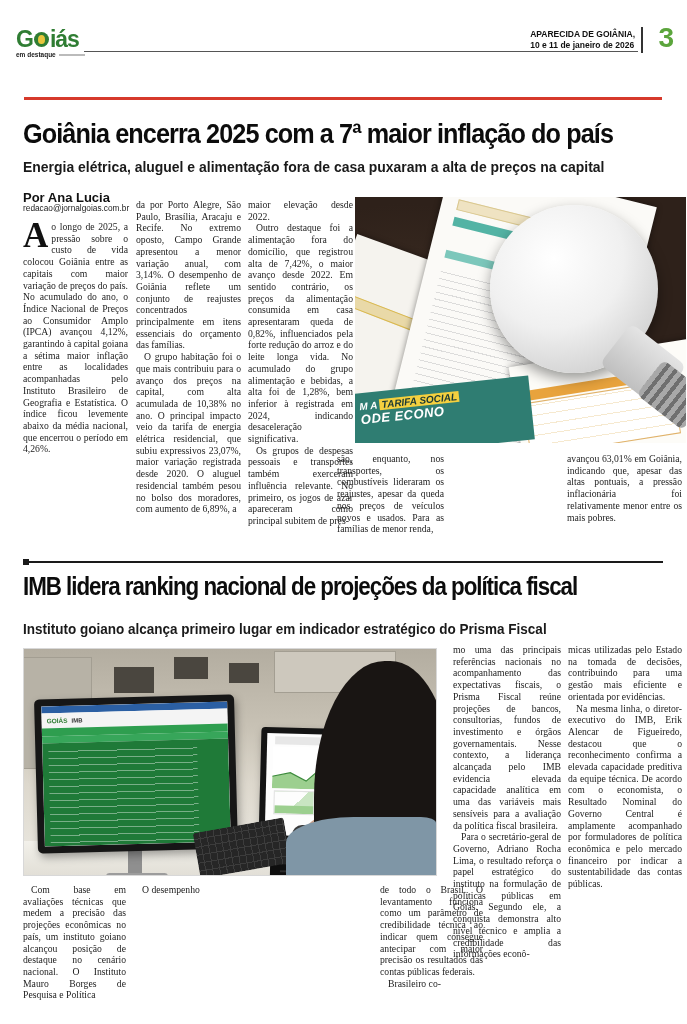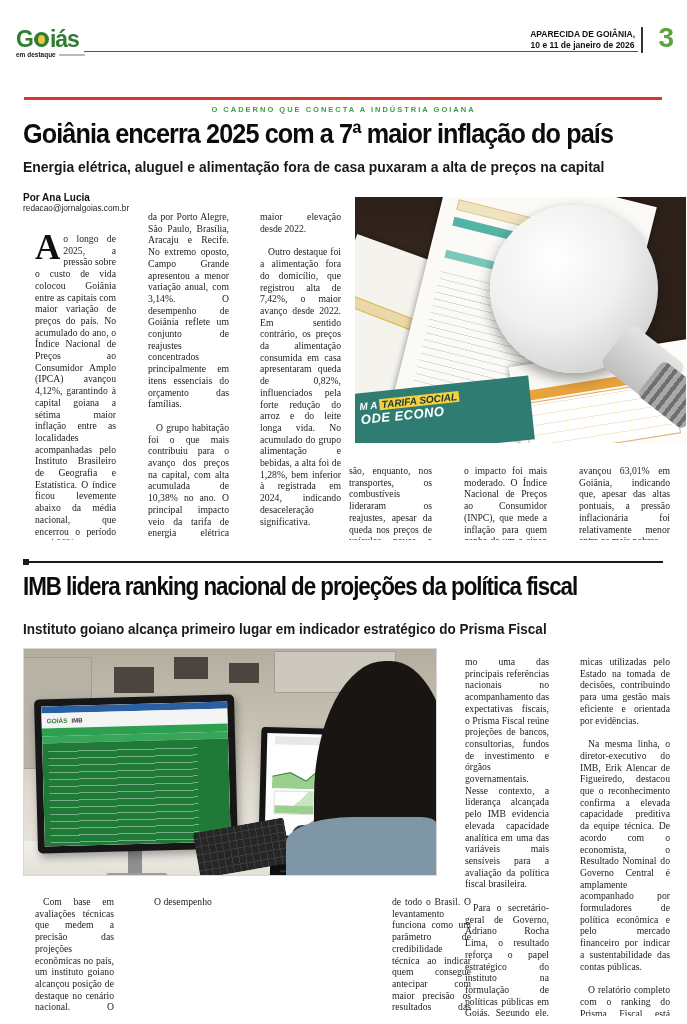--- a/index.html
+++ b/index.html
@@ -11,21 +11,21 @@
   .logo{left:16px;top:28px;}
   .logo-main{display:flex;align-items:center;font-weight:bold;font-size:23px;
              letter-spacing:-1px;color:#2f7d33;line-height:22px;}
   .emblem{width:15px;height:15px;border-radius:50%;background:#2f7d33;display:inline-block;
           margin:0 1px;position:relative;}
   .emblem i{position:absolute;left:4px;top:3px;width:7px;height:9px;background:#e8c63d;
             border-radius:50% 50% 45% 45%;}
   .logo-sub{font-size:6.5px;font-weight:bold;color:#222;display:flex;align-items:center;gap:3px;margin-top:1px;}
   .logo-sub .mini-line{width:26px;height:2px;background:#bbb;}
   .rule-top{left:84px;top:51px;width:554px;height:1px;background:#555;}
-  .edition{right:52px;top:29px;text-align:center;font-size:8.5px;font-weight:bold;line-height:10.5px;color:#111;margin-left:24px;}
+  .edition{right:52px;top:29px;text-align:left;font-size:8.5px;font-weight:bold;line-height:10.5px;color:#111;margin-left:24px;}
   .edition-bar{right:44px;top:27px;width:2px;height:26px;background:#333;}
   .page-num{right:13px;top:22px;font-size:28px;font-weight:bold;color:#5ba53c;}
 
   
   .section-row{left:0;top:56px;width:687px;display:flex;justify-content:center;align-items:flex-end;gap:9px;}
   .section-title{font-size:42px;font-weight:bold;letter-spacing:-1px;line-height:40px;
                  background:linear-gradient(180deg,#7cc142 0%,#2f8f3b 55%,#1e6e2e 100%);
                  -webkit-background-clip:text;background-clip:text;color:transparent;
                  transform:scaleX(.92);transform-origin:50% 100%;}
   .section-badge{background:#1563a8;color:#fff;font-size:31px;font-weight:bold;
@@ -35,31 +35,31 @@
                    letter-spacing:2px;color:#3f9d44;}
 
   
   .h1{left:23px;font-weight:bold;white-space:nowrap;color:#0c0c0c;transform-origin:0 50%;}
   .h1a{top:118px;font-size:28px;letter-spacing:-1px;transform:scaleX(.9);}
   .h1b{top:571px;font-size:26px;letter-spacing:-1.2px;transform:scaleX(.86);}
   .sub{left:23px;font-weight:bold;white-space:nowrap;color:#1a1a1a;transform-origin:0 50%;transform:scaleX(.9);}
   .suba{top:158px;font-size:15.5px;}
   .subb{top:620px;font-size:15px;}
   .byline{left:23px;top:192px;line-height:11px;}
-  .byline .author{font-size:10px;font-weight:bold;}
+  .byline .author{font-size:13px;font-weight:bold;}
   .byline .email{font-size:8.3px;color:#222;text-align:center;}
 
   
   .div2sq{left:23px;top:559px;width:6px;height:6px;background:#1a1a1a;}
   .div2{left:29px;top:561px;width:634px;height:2px;background:#1a1a1a;}
 
   
   .col{position:absolute;font-family:"Liberation Serif",serif;font-size:9.7px;line-height:11.7px;
        text-align:justify;color:#1c1c1c;overflow:hidden;hyphens:auto;}
-  .col p{margin:12px;}
+  .col p{margin:0;}
   .col p.ind{text-indent:8px;}
   .dropcap{float:left;font-weight:bold;font-size:35px;line-height:27px;padding:1px 3px 0 0;color:#111;}
 
   
   .photo1{left:355px;top:197px;width:331px;height:246px;background:
           radial-gradient(circle at 15% 90%,#4a382b,#2e211a 60%);overflow:hidden;}
   .bill{position:absolute;background:#f5f3ee;box-shadow:0 0 6px rgba(0,0,0,.45);}
   .bill-a{left:-45px;top:55px;width:150px;height:250px;transform:rotate(20deg);}
   .bill-a .tag{position:absolute;left:18px;top:60px;width:70px;height:10px;background:#e9d9a8;
                border:1px solid #d9b84f;transform:rotate(1deg);}
@@ -154,21 +154,20 @@
   </div>
   <div class="abs rule-top"></div>
   <div class="abs edition">
     <div>APARECIDA DE GOIÂNIA,</div>
     <div>10 e 11 de janeiro de 2026</div>
   </div>
   <div class="abs edition-bar"></div>
   <div class="abs page-num">3</div>
 
   <div class="abs rule-red"></div>
-  <div class="abs section-tagline">O CADERNO QUE CONECTA A INDÚSTRIA GOIANA</div>
 
   <div class="abs h1 h1a">Goiânia encerra 2025 com a 7ª maior inflação do país</div>
   <div class="abs sub suba">Energia elétrica, aluguel e alimentação fora de casa puxaram a alta de preços na capital</div>
 
   <div class="abs byline">
     <div class="author">Por Ana Lucia</div>
     <div class="email">redacao@jornalgoias.com.br</div>
   </div>
 
   <div class="col" style="left:23px;top:221px;width:105px;height:319px;">
@@ -178,23 +177,20 @@
     <p>da por Porto Alegre, São Paulo, Brasília, Aracaju e Recife. No extremo oposto, Campo Grande apresentou a menor variação anual, com 3,14%. O desempenho de Goiânia reflete um conjunto de reajustes concentrados principalmente em itens essenciais do orçamento das famílias.</p>
     <p class="ind">O grupo habitação foi o que mais contribuiu para o avanço dos preços na capital, com alta acumulada de 10,38% no ano. O principal impacto veio da tarifa de energia elétrica residencial, que subiu expressivos 23,07%, maior variação registrada desde 2020. O aluguel residencial também pesou no bolso dos moradores, com aumento de 6,89%, a</p>
   </div>
   <div class="col" style="left:248px;top:199px;width:105px;height:341px;">
     <p>maior elevação desde 2022.</p>
     <p class="ind">Outro destaque foi a alimentação fora do domicílio, que registrou alta de 7,42%, o maior avanço desde 2022. Em sentido contrário, os preços da alimentação consumida em casa apresentaram queda de 0,82%, influenciados pela forte redução do arroz e do leite longa vida. No acumulado do grupo alimentação e bebidas, a alta foi de 1,28%, bem inferior à registrada em 2024, indicando desaceleração significativa.</p>
     <p class="ind">Os grupos de despesas pessoais e transportes também exerceram influência relevante. No primeiro, os jogos de azar apareceram como principal subitem de pres-</p>
   </div>
   <div class="col" style="left:337px;top:453px;width:107px;height:87px;">
     <p>são, enquanto, nos transportes, os combustíveis lideraram os reajustes, apesar da queda nos preços de veículos novos e usados. Para as famílias de menor renda,</p>
-  </div>
-  <div class="col" style="left:452px;top:453px;width:107px;height:87px;">
-    <p>o impacto foi mais moderado. O Índice Nacional de Preços ao Consumidor (INPC), que mede a inflação para quem ganha de um a cinco salários mínimos,</p>
   </div>
   <div class="col" style="left:567px;top:453px;width:115px;height:87px;">
     <p>avançou 63,01% em Goiânia, indicando que, apesar das altas pontuais, a pressão inflacionária foi relativamente menor entre os mais pobres.</p>
   </div>
 
   <div class="abs photo1">
     <div class="bill bill-a">
         <div class="tag"></div>
       </div>
     <div class="bill bill-b">
@@ -286,16 +282,15 @@
     <p>de todo o Brasil. O levantamento funciona como um parâmetro de credibilidade técnica ao indicar quem consegue antecipar com maior precisão os resultados das contas públicas federais.</p>
     <p class="ind">Brasileiro co-</p>
   </div>
   <div class="col" style="left:453px;top:644px;width:108px;height:372px;">
     <p>mo uma das principais referências nacionais no acompanhamento das expectativas fiscais, o Prisma Fiscal reúne projeções de bancos, consultorias, fundos de investimento e órgãos governamentais. Nesse contexto, a liderança alcançada pelo IMB evidencia elevada capacidade analítica em uma das variáveis mais sensíveis para a avaliação da política fiscal brasileira.</p>
     <p class="ind">Para o secretário-geral de Governo, Adriano Rocha Lima, o resultado reforça o papel estratégico do instituto na formulação de políticas públicas em Goiás. Segundo ele, a conquista demonstra alto nível técnico e amplia a credibilidade das informações econô-</p>
   </div>
   <div class="col" style="left:568px;top:644px;width:114px;height:372px;font-family:Liberation Serif, serif;">
     <p>micas utilizadas pelo Estado na tomada de decisões, contribuindo para uma gestão mais eficiente e orientada por evidências.</p>
     <p class="ind">Na mesma linha, o diretor-executivo do IMB, Erik Alencar de Figueiredo, destacou que o reconhecimento confirma a elevada capacidade preditiva da equipe técnica. De acordo com o economista, o Resultado Nominal do Governo Central é amplamente acompanhado por formuladores de política econômica e pelo mercado financeiro por indicar a sustentabilidade das contas públicas.</p>
-    <p class="ind">O relatório completo com o ranking do Prisma Fiscal está disponível para consulta no site oficial do Ministério da Fazenda.</p>
   </div>
 
 </div>
 
 </body></html>

